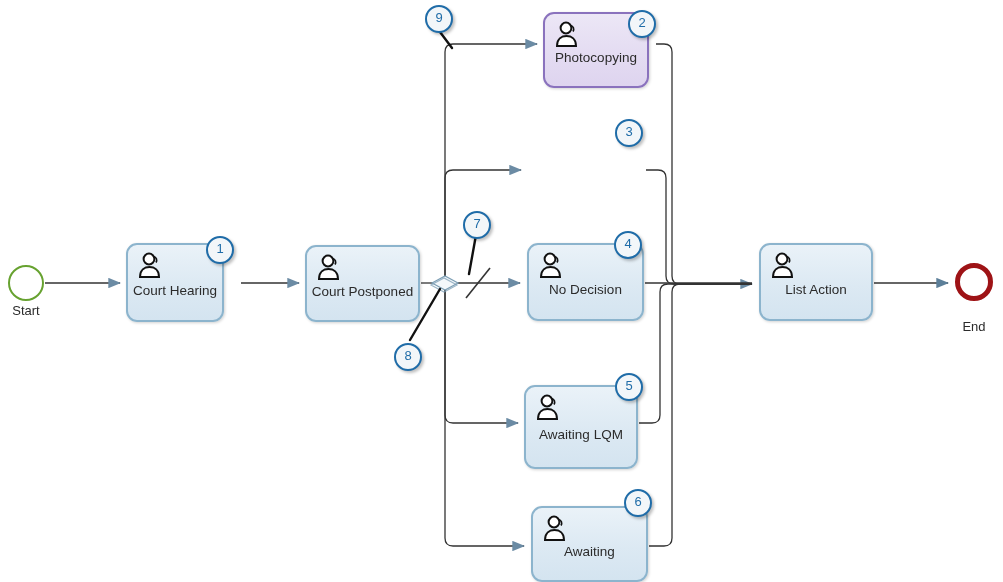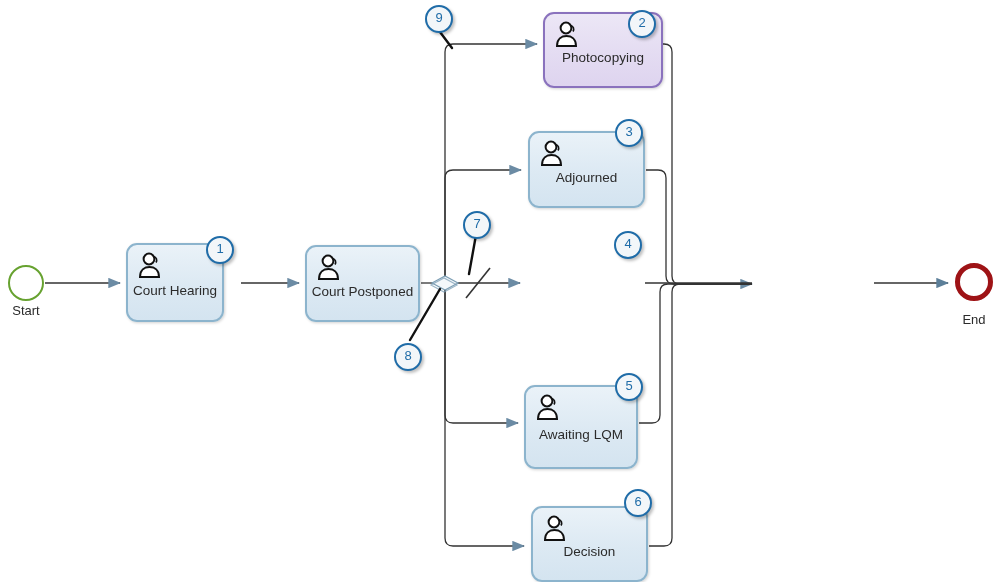--- a/index.html
+++ b/index.html
@@ -139,81 +139,89 @@
       <path d="M437,28 L452,48"></path>
       <path d="M476,235 L469,274"></path>
       <path d="M410,340 L440,289"></path>
     </g>
   </svg>
 
   <div class="event start" style="left:8px; top:265px; width:36px; height:36px;"></div>
   <div class="event-label" style="left:0px; top:303px; width:52px;">Start</div>
 
   <div class="event end" style="left:955px; top:263px; width:38px; height:38px;"></div>
-  <div class="event-label" style="left:948px; top:312px; width:52px;">End</div>
+  <div class="event-label" style="left:948px; top:319px; width:52px;">End</div>
 
   <div class="node" style="left:126px; top:243px; width:98px; height:79px;">
     <svg class="person-icon" viewBox="0 0 26 28">
       <circle cx="12" cy="8" r="5.4" fill="#ffffff" stroke="#111111" stroke-width="2"></circle>
       <path d="M3,26 C3,18.5 8,16 12.5,16 C17,16 22,18.5 22,26 z" fill="#ffffff" stroke="#111111" stroke-width="2"></path>
       <path d="M16.5,5.5 C19.5,6 20.5,9 19,11.5" fill="none" stroke="#111111" stroke-width="1.6"></path>
     </svg>
     <div class="node-label">Court Hearing</div>
   </div>
   <div class="badge" style="left:206px; top:236px;">1</div>
 
   <div class="node" style="left:305px; top:245px; width:115px; height:77px;">
     <svg class="person-icon" viewBox="0 0 26 28">
       <circle cx="12" cy="8" r="5.4" fill="#ffffff" stroke="#111111" stroke-width="2"></circle>
       <path d="M3,26 C3,18.5 8,16 12.5,16 C17,16 22,18.5 22,26 z" fill="#ffffff" stroke="#111111" stroke-width="2"></path>
       <path d="M16.5,5.5 C19.5,6 20.5,9 19,11.5" fill="none" stroke="#111111" stroke-width="1.6"></path>
     </svg>
     <div class="node-label">Court Postponed</div>
   </div>
 
-  <div class="node selected" style="left:543px; top:12px; width:120px; height:76px;">
+  <div class="node selected" style="left:543px; top:12px; width:106px; height:76px;">
     <svg class="person-icon" viewBox="0 0 26 28">
       <circle cx="12" cy="8" r="5.4" fill="#ffffff" stroke="#111111" stroke-width="2"></circle>
       <path d="M3,26 C3,18.5 8,16 12.5,16 C17,16 22,18.5 22,26 z" fill="#ffffff" stroke="#111111" stroke-width="2"></path>
       <path d="M16.5,5.5 C19.5,6 20.5,9 19,11.5" fill="none" stroke="#111111" stroke-width="1.6"></path>
     </svg>
     <div class="node-label">Photocopying</div>
   </div>
   <div class="badge" style="left:628px; top:10px;">2</div>
 
-  <div class="node" style="left:528px; top:131px; width:117px; height:77px;">
-    <svg class="person-icon" viewBox="0 0 26 28">
-      <circle cx="12" cy="8" r="5.4" fill="#ffffff" stroke="#111111" stroke-width="2"></circle>
-      <path d="M3,26 C3,18.5 8,16 12.5,16 C17,16 22,18.5 22,26 z" fill="#ffffff" stroke="#111111" stroke-width="2"></path>
-      <path d="M16.5,5.5 C19.5,6 20.5,9 19,11.5" fill="none" stroke="#111111" stroke-width="1.6"></path>
-    </svg>
-    <div class="node-label">Adjourned</div>
-  </div>
   <div class="badge" style="left:615px; top:119px;">3</div>
 
+  <div class="node" style="left:527px; top:243px; width:117px; height:78px;">
+    <svg class="person-icon" viewBox="0 0 26 28">
+      <circle cx="12" cy="8" r="5.4" fill="#ffffff" stroke="#111111" stroke-width="2"></circle>
+      <path d="M3,26 C3,18.5 8,16 12.5,16 C17,16 22,18.5 22,26 z" fill="#ffffff" stroke="#111111" stroke-width="2"></path>
+      <path d="M16.5,5.5 C19.5,6 20.5,9 19,11.5" fill="none" stroke="#111111" stroke-width="1.6"></path>
+    </svg>
+    <div class="node-label">No Decision</div>
+  </div>
   <div class="badge" style="left:614px; top:231px;">4</div>
 
   <div class="node" style="left:524px; top:385px; width:114px; height:84px;">
     <svg class="person-icon" viewBox="0 0 26 28">
       <circle cx="12" cy="8" r="5.4" fill="#ffffff" stroke="#111111" stroke-width="2"></circle>
       <path d="M3,26 C3,18.5 8,16 12.5,16 C17,16 22,18.5 22,26 z" fill="#ffffff" stroke="#111111" stroke-width="2"></path>
       <path d="M16.5,5.5 C19.5,6 20.5,9 19,11.5" fill="none" stroke="#111111" stroke-width="1.6"></path>
     </svg>
     <div class="node-label">Awaiting LQM</div>
   </div>
   <div class="badge" style="left:615px; top:373px;">5</div>
 
   <div class="node" style="left:531px; top:506px; width:117px; height:76px;">
     <svg class="person-icon" viewBox="0 0 26 28">
       <circle cx="12" cy="8" r="5.4" fill="#ffffff" stroke="#111111" stroke-width="2"></circle>
       <path d="M3,26 C3,18.5 8,16 12.5,16 C17,16 22,18.5 22,26 z" fill="#ffffff" stroke="#111111" stroke-width="2"></path>
       <path d="M16.5,5.5 C19.5,6 20.5,9 19,11.5" fill="none" stroke="#111111" stroke-width="1.6"></path>
     </svg>
-    <div class="node-label">Decision</div>
+    <div class="node-label">Awaiting</div>
   </div>
   <div class="badge" style="left:624px; top:489px;">6</div>
 
+  <div class="node" style="left:759px; top:243px; width:114px; height:78px;">
+    <svg class="person-icon" viewBox="0 0 26 28">
+      <circle cx="12" cy="8" r="5.4" fill="#ffffff" stroke="#111111" stroke-width="2"></circle>
+      <path d="M3,26 C3,18.5 8,16 12.5,16 C17,16 22,18.5 22,26 z" fill="#ffffff" stroke="#111111" stroke-width="2"></path>
+      <path d="M16.5,5.5 C19.5,6 20.5,9 19,11.5" fill="none" stroke="#111111" stroke-width="1.6"></path>
+    </svg>
+    <div class="node-label">List Action</div>
+  </div>
 
   <div class="badge" style="left:425px; top:5px;">9</div>
   <div class="badge" style="left:463px; top:211px;">7</div>
   <div class="badge" style="left:394px; top:343px;">8</div>
 
 </div>
 
 </body></html>

